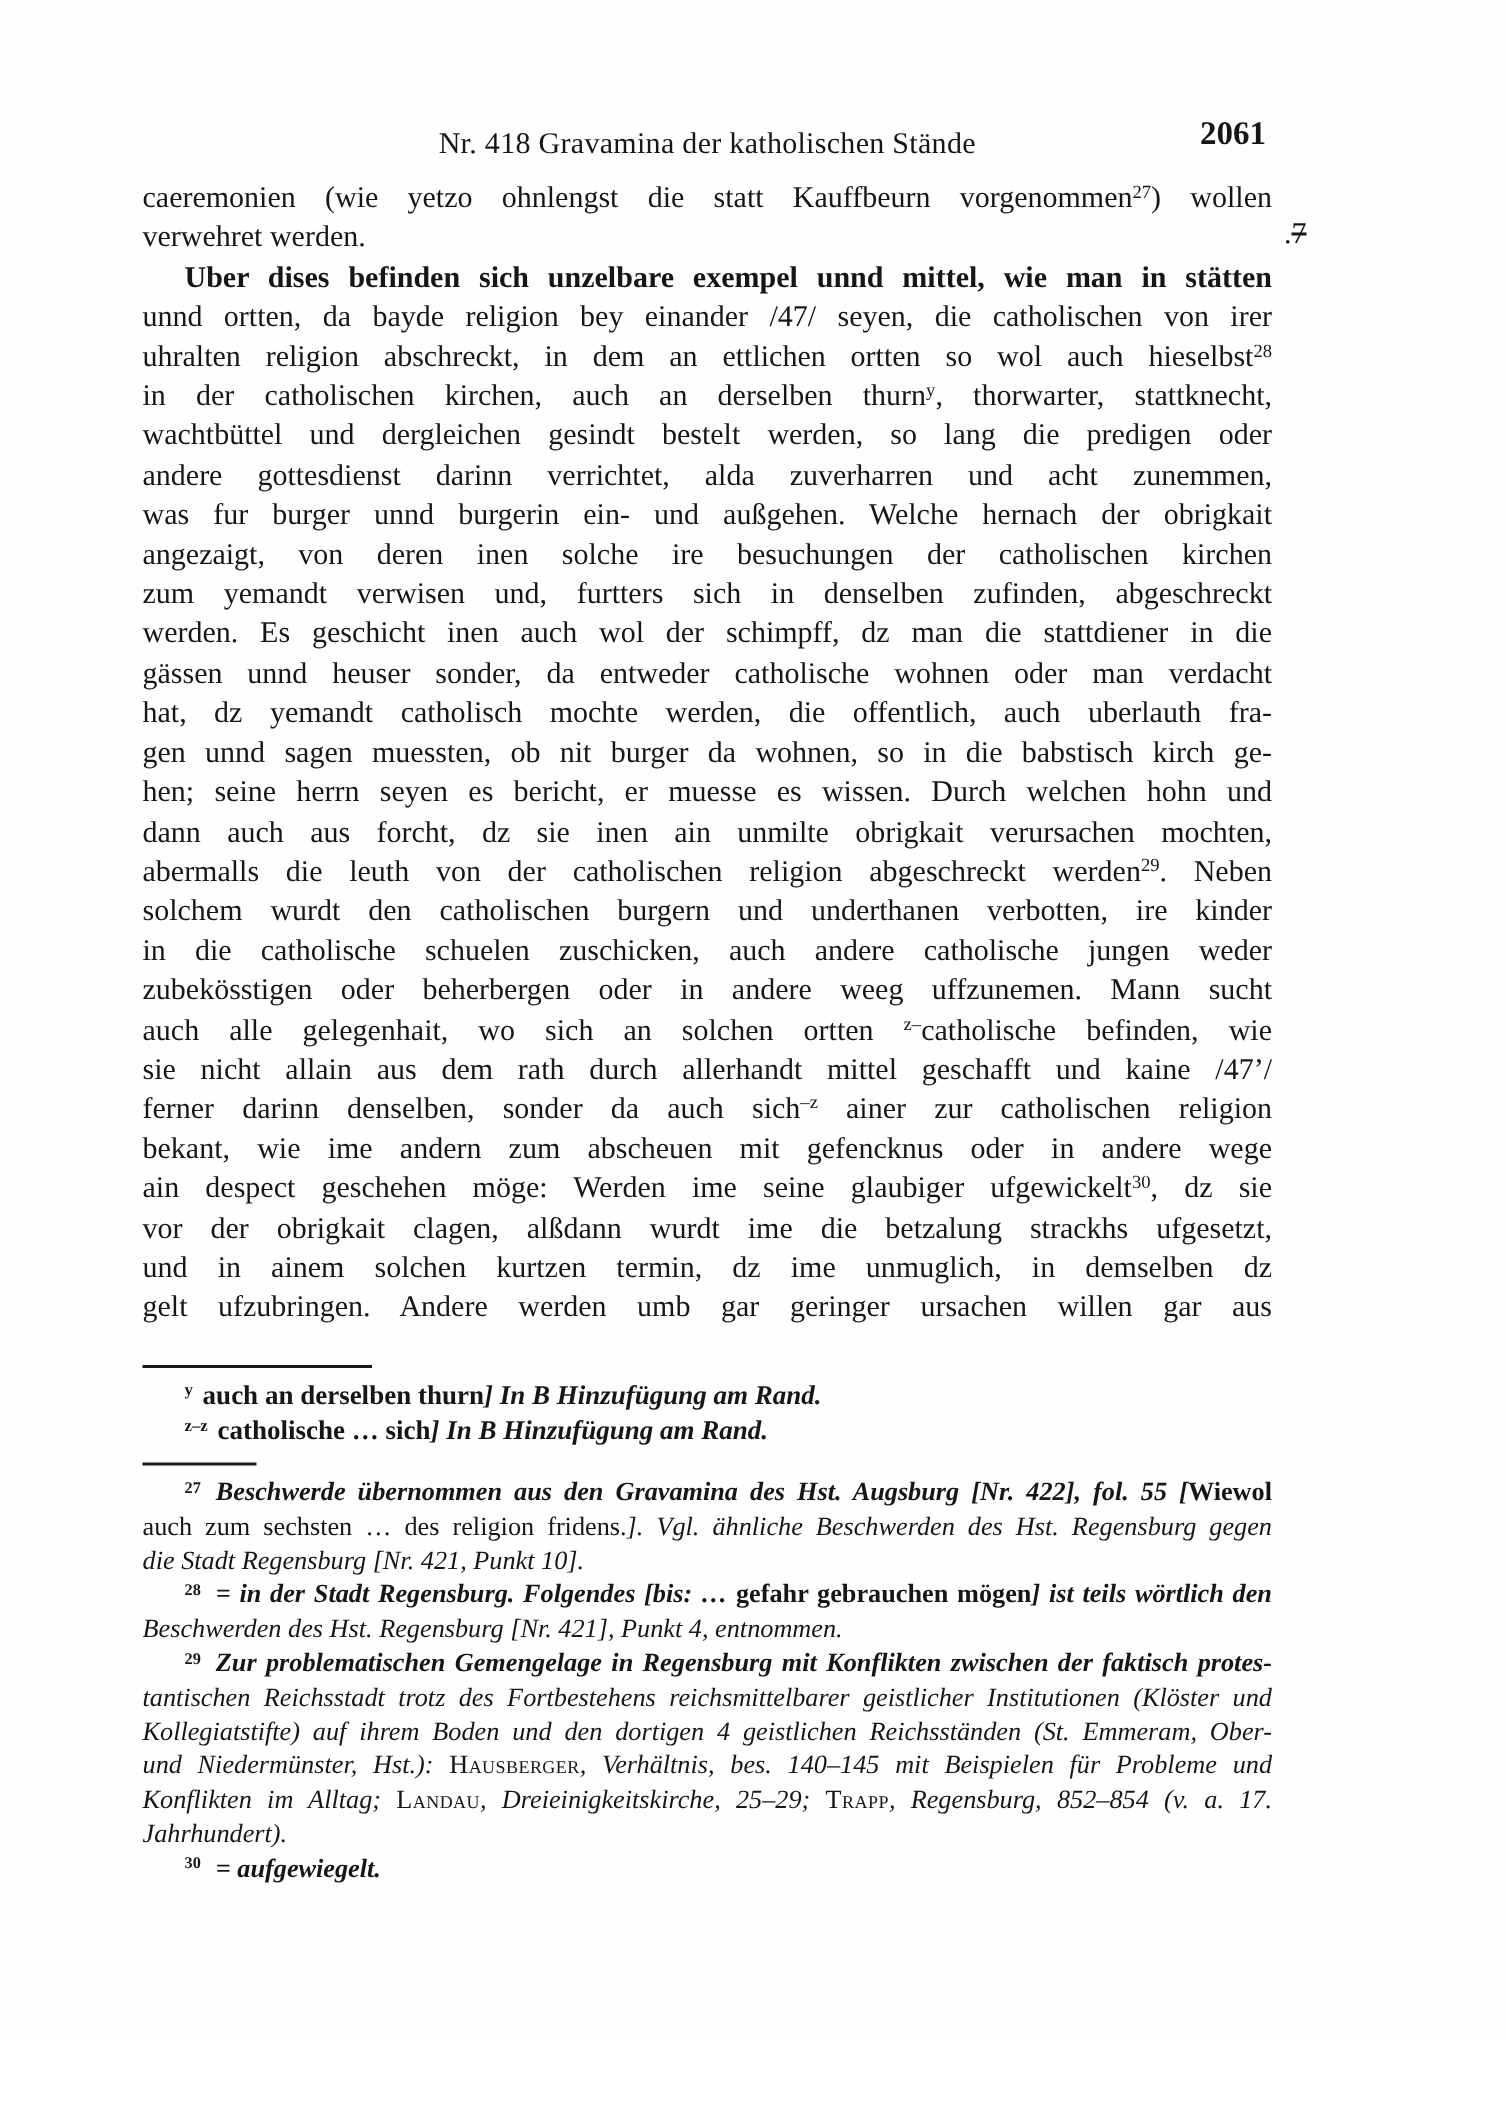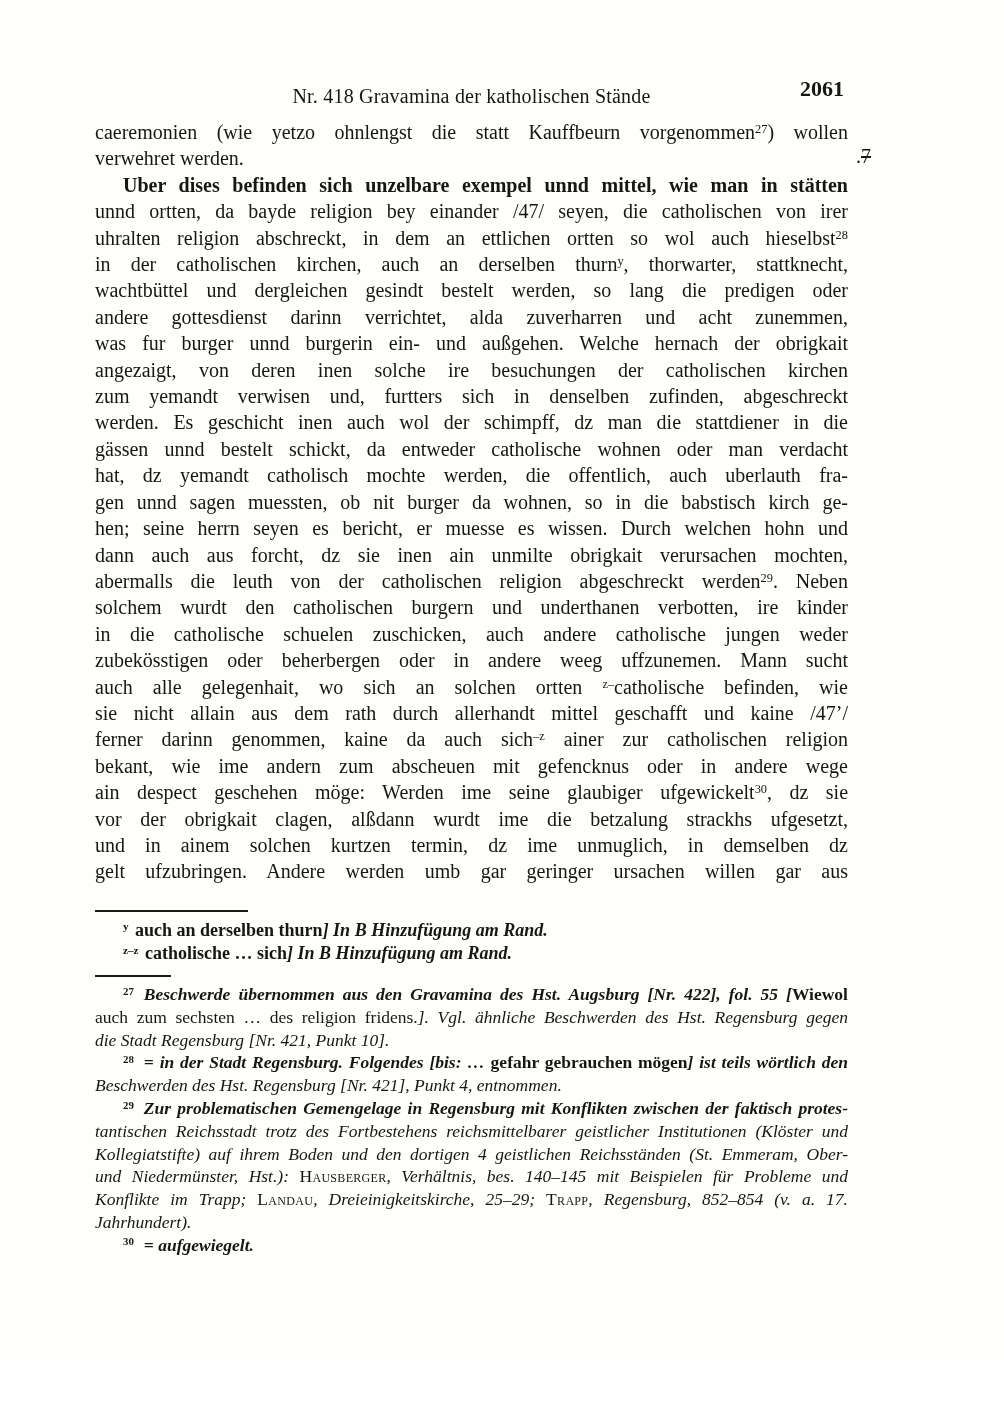--- a/index.html
+++ b/index.html
@@ -68,32 +68,32 @@
       <div class="tline ind"><span>Uber dises befinden sich unzelbare exempel unnd mittel, wie man in stätten</span></div>
       <div class="tline"><span>unnd ortten, da bayde religion bey einander /47/ seyen, die catholischen von irer</span></div>
       <div class="tline"><span>uhralten religion abschreckt, in dem an ettlichen ortten so wol auch hieselbst</span><span class="sup">28</span></div>
       <div class="tline"><span>in der catholischen kirchen, auch an derselben thurn</span><span class="sup">y</span><span>, thorwarter, stattknecht,</span></div>
       <div class="tline"><span>wachtbüttel und dergleichen gesindt bestelt werden, so lang die predigen oder</span></div>
       <div class="tline"><span>andere gottesdienst darinn verrichtet, alda zuverharren und acht zunemmen,</span></div>
       <div class="tline"><span>was fur burger unnd burgerin ein- und außgehen. Welche hernach der obrigkait</span></div>
       <div class="tline"><span>angezaigt, von deren inen solche ire besuchungen der catholischen kirchen</span></div>
       <div class="tline"><span>zum yemandt verwisen und, furtters sich in denselben zufinden, abgeschreckt</span></div>
       <div class="tline"><span>werden. Es geschicht inen auch wol der schimpff, dz man die stattdiener in die</span></div>
-      <div class="tline"><span>gässen unnd bestelt schickt, da entweder catholische wohnen oder man verdacht</span></div>
+      <div class="tline"><span>gässen unnd heuser sonder, da entweder catholische wohnen oder man verdacht</span></div>
       <div class="tline"><span>hat, dz yemandt catholisch mochte werden, die offentlich, auch uberlauth fra-</span></div>
       <div class="tline"><span>gen unnd sagen muessten, ob nit burger da wohnen, so in die babstisch kirch ge-</span></div>
       <div class="tline"><span>hen; seine herrn seyen es bericht, er muesse es wissen. Durch welchen hohn und</span></div>
       <div class="tline"><span>dann auch aus forcht, dz sie inen ain unmilte obrigkait verursachen mochten,</span></div>
       <div class="tline"><span>abermalls die leuth von der catholischen religion abgeschreckt werden</span><span class="sup">29</span><span>. Neben</span></div>
       <div class="tline"><span>solchem wurdt den catholischen burgern und underthanen verbotten, ire kinder</span></div>
       <div class="tline"><span>in die catholische schuelen zuschicken, auch andere catholische jungen weder</span></div>
       <div class="tline"><span>zubekösstigen oder beherbergen oder in andere weeg uffzunemen. Mann sucht</span></div>
       <div class="tline"><span>auch alle gelegenhait, wo sich an solchen ortten </span><span class="sup">z–</span><span>catholische befinden, wie</span></div>
       <div class="tline"><span>sie nicht allain aus dem rath durch allerhandt mittel geschafft und kaine /47’/</span></div>
-      <div class="tline"><span>ferner darinn genommen, kaine da auch sich</span><span class="sup">–z</span><span> ainer zur catholischen religion</span></div>
+      <div class="tline"><span>ferner darinn denselben, sonder da auch sich</span><span class="sup">–z</span><span> ainer zur catholischen religion</span></div>
       <div class="tline"><span>bekant, wie ime andern zum abscheuen mit gefencknus oder in andere wege</span></div>
       <div class="tline"><span>ain despect geschehen möge: Werden ime seine glaubiger ufgewickelt</span><span class="sup">30</span><span>, dz sie</span></div>
       <div class="tline"><span>vor der obrigkait clagen, alßdann wurdt ime die betzalung strackhs ufgesetzt,</span></div>
       <div class="tline"><span>und in ainem solchen kurtzen termin, dz ime unmuglich, in demselben dz</span></div>
       <div class="tline"><span>gelt ufzubringen. Andere werden umb gar geringer ursachen willen gar aus</span></div>
     </div>
 
   <div class="margin-note"><span>.</span><span class="struck">7</span></div>
 
   <div class="apparatus">
@@ -109,19 +109,19 @@
     <div>
         <div class="tline ind"><span class="sup">27</span><span class="it">Beschwerde übernommen aus den Gravamina des Hst. Augsburg [Nr. 422], fol. 55 [</span><span>Wiewol</span></div>
         <div class="tline"><span>auch zum sechsten … des religion fridens.</span><span class="it">]. Vgl. ähnliche Beschwerden des Hst. Regensburg gegen</span></div>
         <div class="tline short"><span class="it">die Stadt Regensburg [Nr. 421, Punkt 10].</span></div>
         <div class="tline ind"><span class="sup">28</span><span class="it">= in der Stadt Regensburg. Folgendes [bis: … </span><span>gefahr gebrauchen mögen</span><span class="it">] ist teils wörtlich den</span></div>
         <div class="tline short"><span class="it">Beschwerden des Hst. Regensburg [Nr. 421], Punkt 4, entnommen.</span></div>
         <div class="tline ind"><span class="sup">29</span><span class="it">Zur problematischen Gemengelage in Regensburg mit Konflikten zwischen der faktisch protes-</span></div>
         <div class="tline"><span class="it">tantischen Reichsstadt trotz des Fortbestehens reichsmittelbarer geistlicher Institutionen (Klöster und</span></div>
         <div class="tline"><span class="it">Kollegiatstifte) auf ihrem Boden und den dortigen 4 geistlichen Reichsständen (St. Emmeram, Ober-</span></div>
         <div class="tline"><span class="it">und Niedermünster, Hst.): </span><span class="sc">Hausberger</span><span class="it">, Verhältnis, bes. 140–145 mit Beispielen für Probleme und</span></div>
-        <div class="tline"><span class="it">Konflikte im Trapp; </span><span class="sc">Landau</span><span class="it">, Dreieinigkeitskirche, 25–29; </span><span class="sc">Trapp</span><span class="it">, Regensburg, 852–854 (v. a. 17.</span></div>
+        <div class="tline"><span class="it">Konflikten im Alltag; </span><span class="sc">Landau</span><span class="it">, Dreieinigkeitskirche, 25–29; </span><span class="sc">Trapp</span><span class="it">, Regensburg, 852–854 (v. a. 17.</span></div>
         <div class="tline short"><span class="it">Jahrhundert).</span></div>
         <div class="tline short ind"><span class="sup">30</span><span class="it">= aufgewiegelt.</span></div>
       </div>
   </div>
 
 </div>
 
 </body></html>

